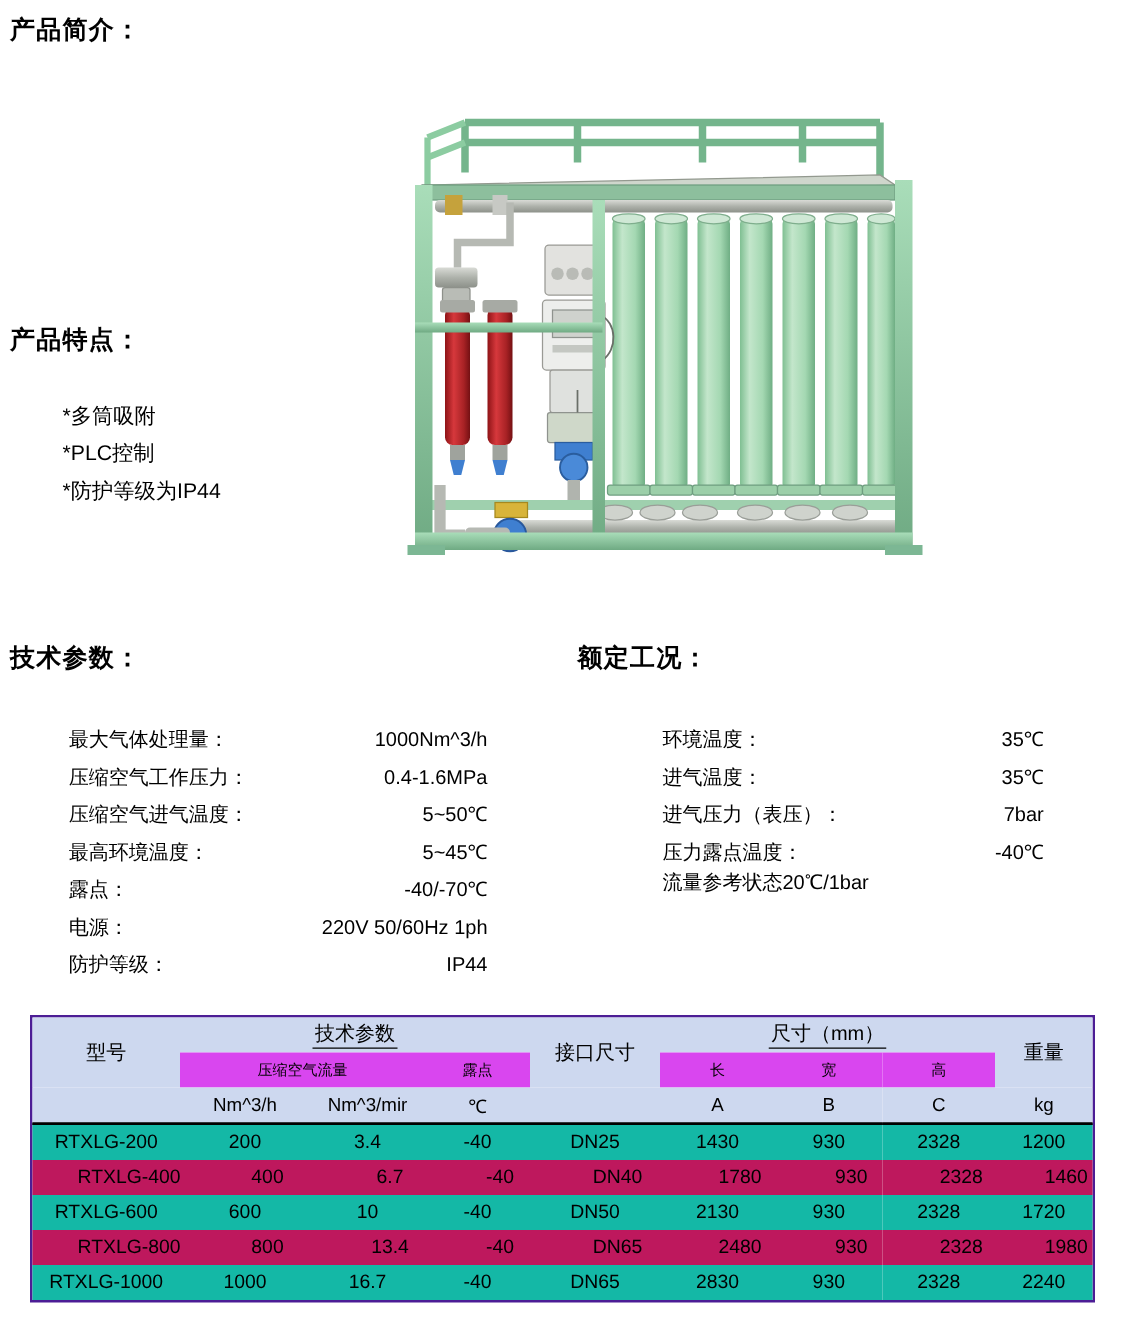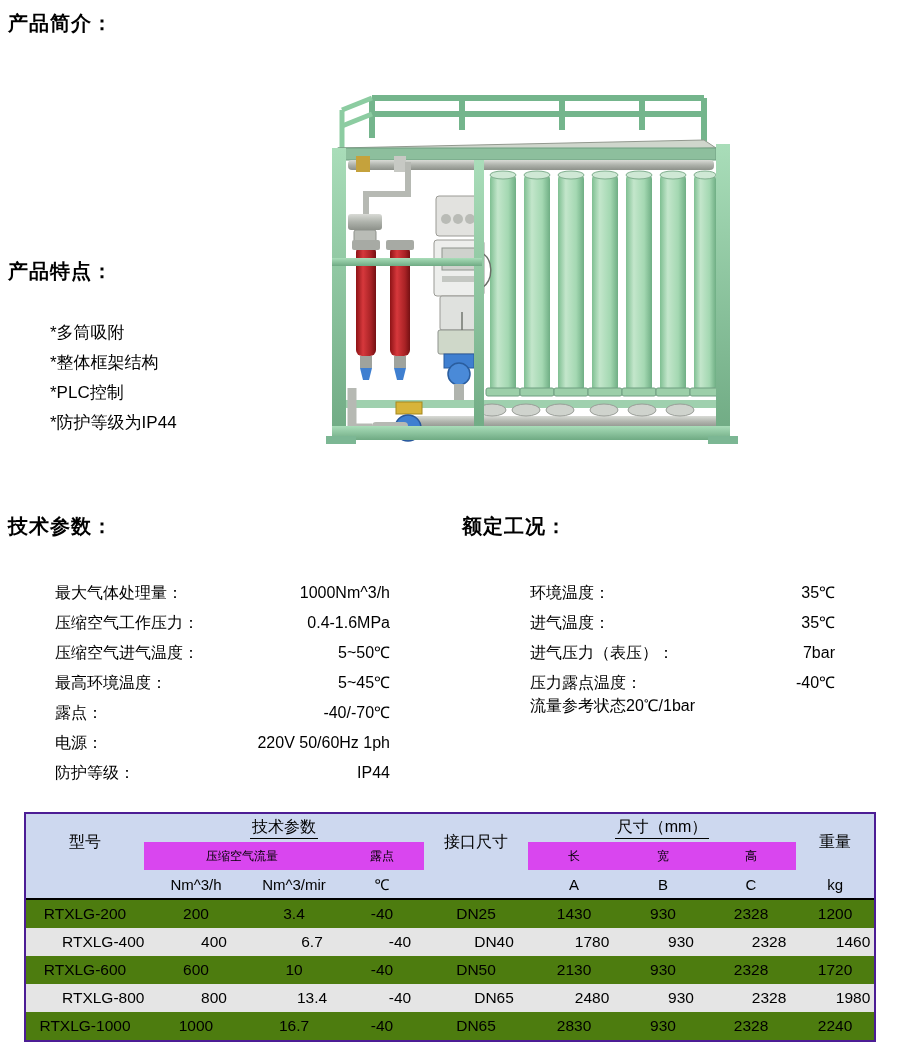--- a/index.html
+++ b/index.html
@@ -142,24 +142,24 @@
     font-size: 12px;
   }
   table.data thead tr.hdr3 th {
     background: #cdd8ef;
     font-size: 15px;
   }
   .thick-bottom {
     border-bottom: 2px solid #000 !important;
   }
   table.data tbody tr.odd td {
-    background: #4d7c0f;
+    background: #14b8a6;
   }
   table.data tbody tr.even td {
-    background: #e5e5e5;
+    background: #be185d;
     padding-left: 36px;
   }
   .model-cell {
     text-align: center;
   }
   .underline-tech {
     display: inline-block;
     border-bottom: 1px solid #000;
     padding: 0 2px;
   }
@@ -167,21 +167,20 @@
 </head>
 <body>
 
 <div class="page">
 
   <div class="section-title" id="intro-title">产品简介：</div>
 
   <div class="section-title" id="features-title">产品特点：</div>
   <div id="features-list">
     <div class="feature-item">*多筒吸附</div>
-    <div class="feature-item">*整体框架结构</div>
     <div class="feature-item">*PLC控制</div>
     <div class="feature-item">*防护等级为IP44</div>
   </div>
 
   <div id="product-image">
     <svg width="480" height="400" viewBox="0 0 480 400" xmlns="http://www.w3.org/2000/svg">
       <defs>
         <linearGradient id="vesGrad" x1="0" y1="0" x2="1" y2="0">
           <stop offset="0%" stop-color="#7fbf92"></stop>
           <stop offset="30%" stop-color="#c3e6cb"></stop>

